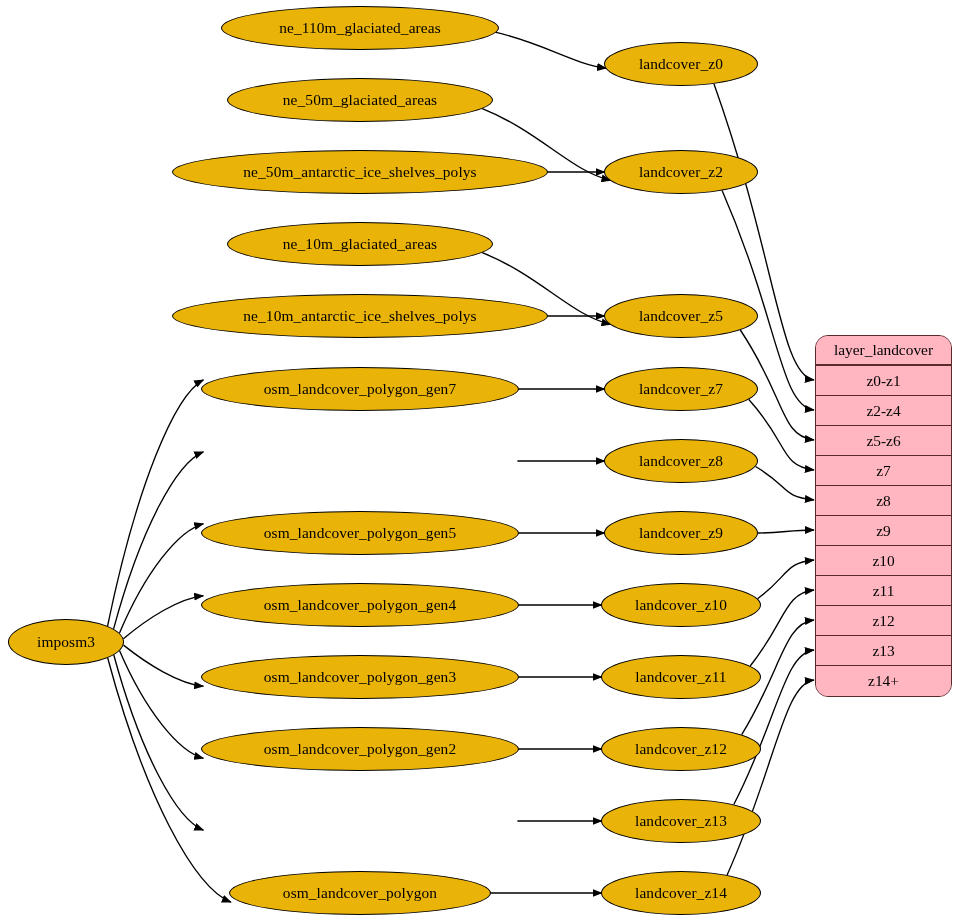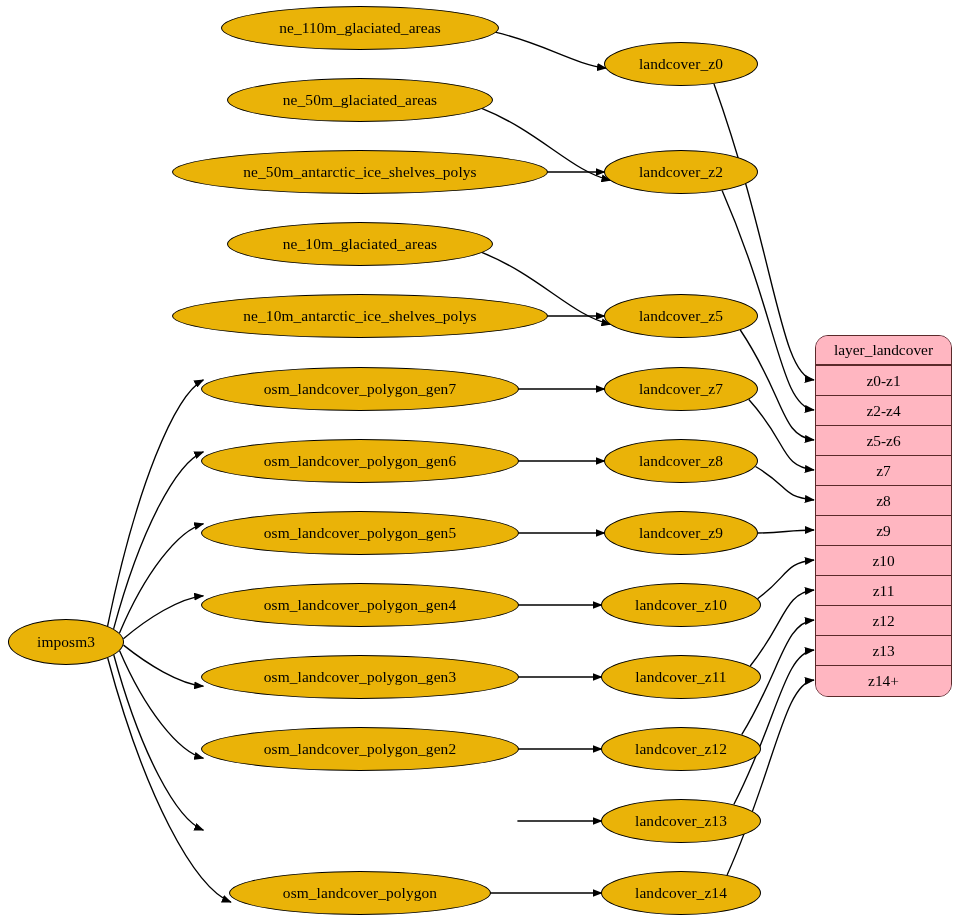--- a/index.html
+++ b/index.html
@@ -134,23 +134,20 @@
       </div>
       <div class="node" style="left: 227px; top: 222px; width: 266px; height: 44px;">
         <span>ne_10m_glaciated_areas</span>
       </div>
       <div class="node" style="left: 172px; top: 294px; width: 376px; height: 44px;">
         <span>ne_10m_antarctic_ice_shelves_polys</span>
       </div>
       <div class="node" style="left: 201px; top: 367px; width: 318px; height: 44px;">
         <span>osm_landcover_polygon_gen7</span>
       </div>
-      <div class="node" style="left: 201px; top: 439px; width: 318px; height: 44px;">
-        <span>osm_landcover_polygon_gen6</span>
-      </div>
       <div class="node" style="left: 201px; top: 511px; width: 318px; height: 44px;">
         <span>osm_landcover_polygon_gen5</span>
       </div>
       <div class="node" style="left: 201px; top: 583px; width: 318px; height: 44px;">
         <span>osm_landcover_polygon_gen4</span>
       </div>
       <div class="node" style="left: 201px; top: 655px; width: 318px; height: 44px;">
         <span>osm_landcover_polygon_gen3</span>
       </div>
       <div class="node" style="left: 201px; top: 727px; width: 318px; height: 44px;">

